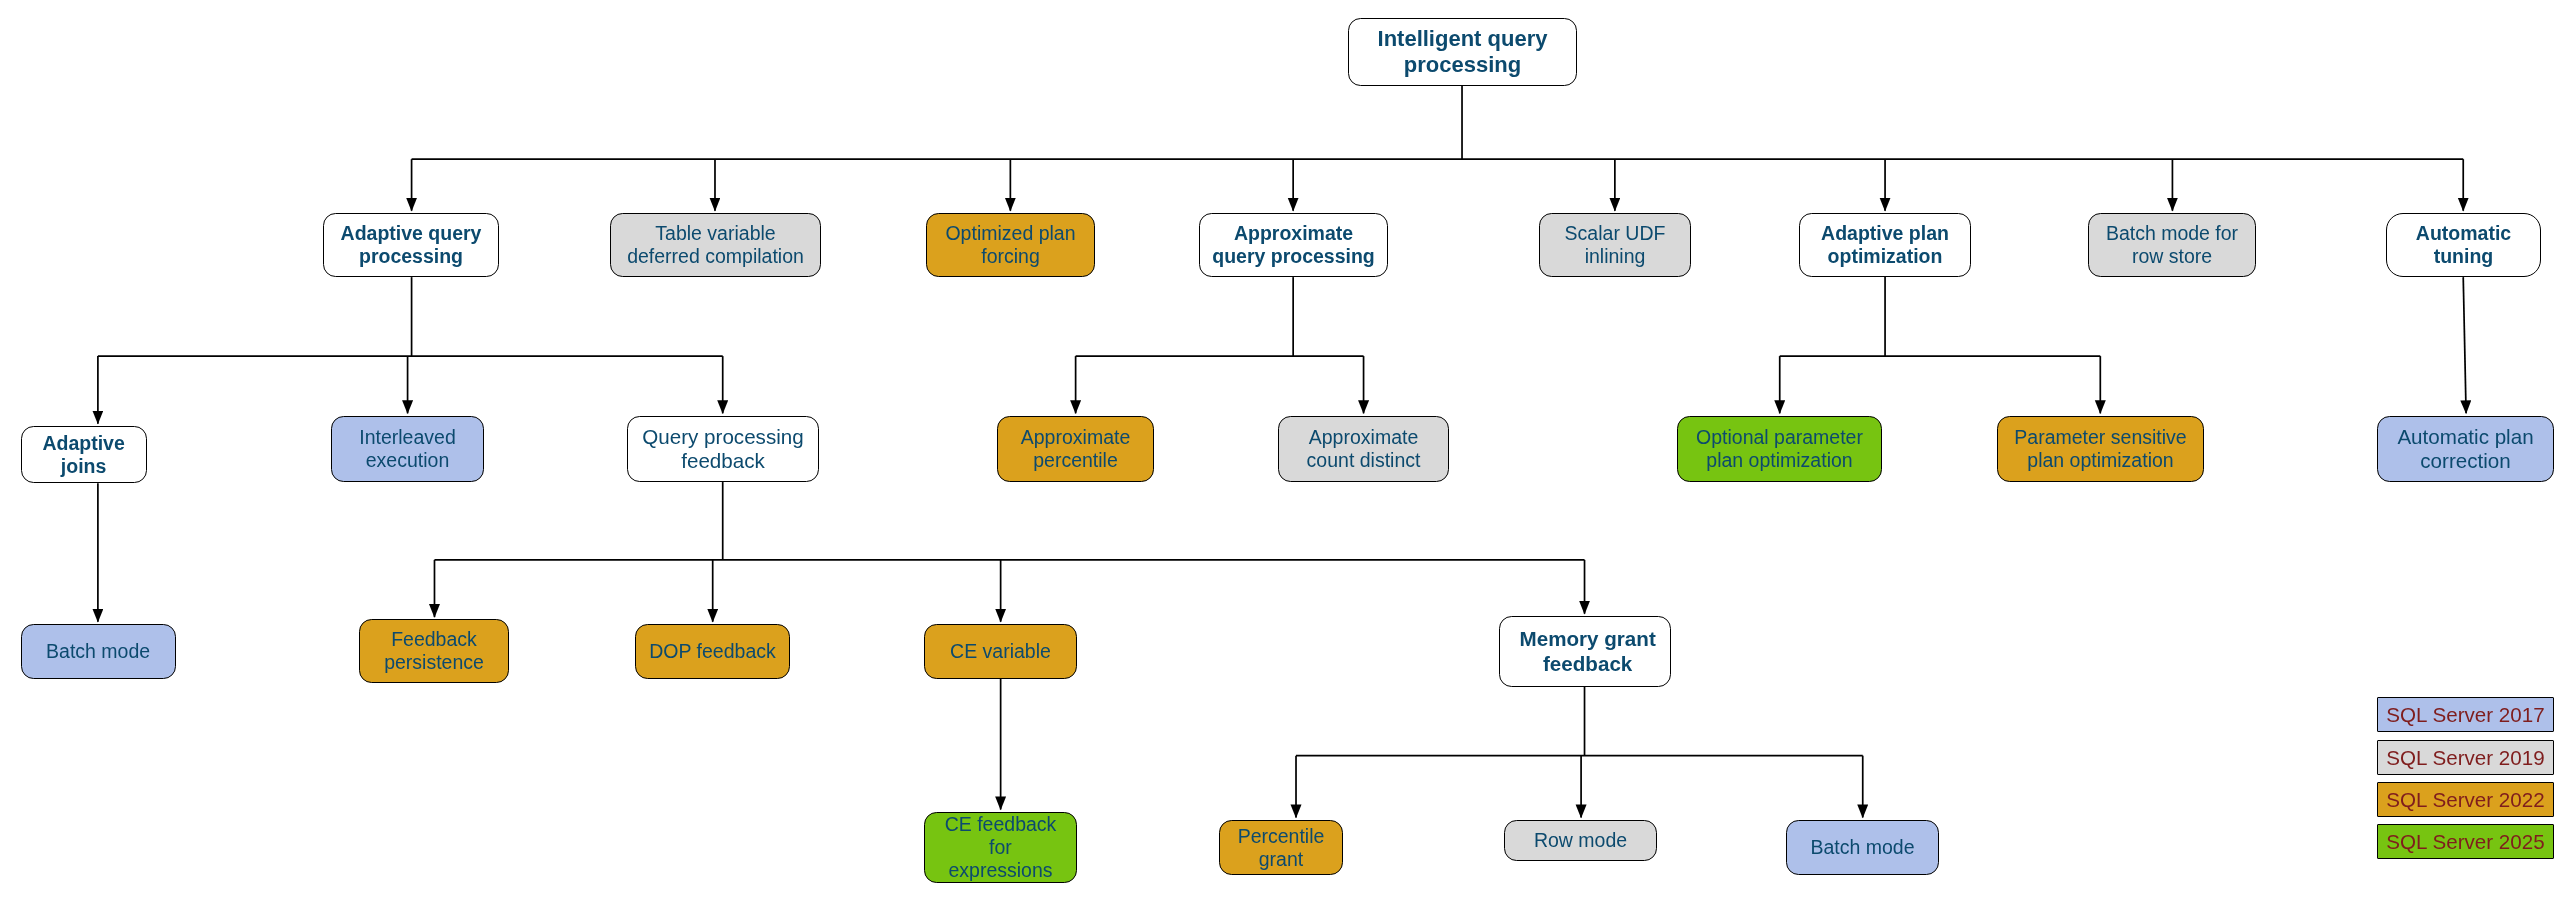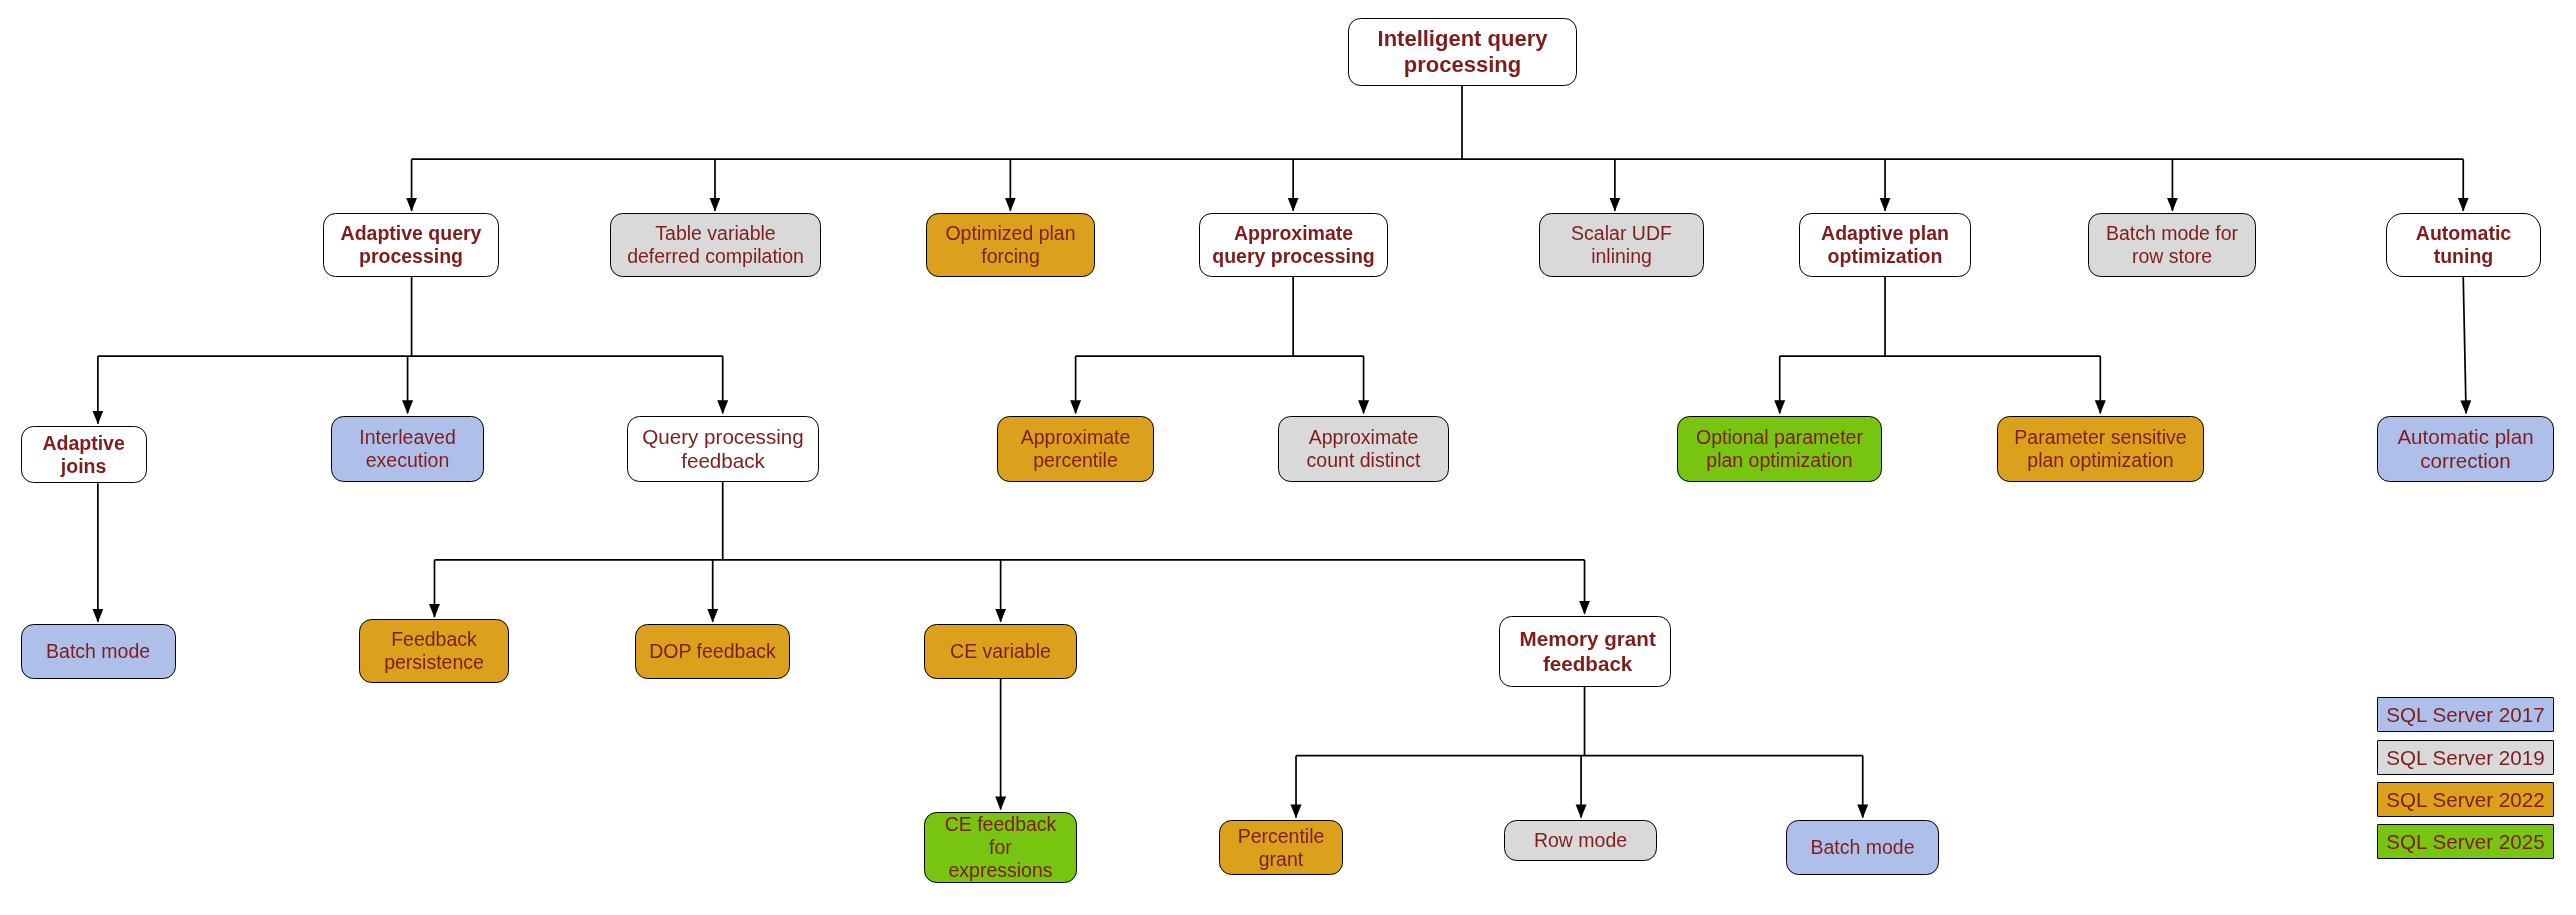--- a/index.html
+++ b/index.html
@@ -25,21 +25,21 @@
   }
   .node {
     position: absolute;
     box-sizing: border-box;
     border: 1.7px solid #000000;
     border-radius: 12.6px;
     display: flex;
     align-items: center;
     justify-content: center;
     text-align: center;
-    color: #7f1d1d;
+    color: #0c4a6e;
     line-height: 1.18;
     padding: 2.3px 5.7px;
     white-space: pre-line;
     background: #ffffff;
   }
   .fill-white  { background: #ffffff; }
   .fill-gray   { background: #d9d9d9; }
   .fill-amber  { background: #dba11d; }
   .fill-blue   { background: #aec0ea; }
   .fill-green  { background: #77c411; }
@@ -115,21 +115,21 @@
       <div class="node fill-white w-bold" style="left: 1348px; top: 18.3px; width: 229px; height: 68px; font-size: 22px;">Intelligent query
 processing</div>
       <div class="node fill-white w-bold" style="left: 323px; top: 213px; width: 176px; height: 64px; font-size: 19.5px;">Adaptive query
 processing</div>
       <div class="node fill-gray w-norm" style="left: 610px; top: 213px; width: 211px; height: 64px; font-size: 19.5px;">Table variable
 deferred compilation</div>
       <div class="node fill-amber w-norm" style="left: 926px; top: 213px; width: 169px; height: 64px; font-size: 19.5px;">Optimized plan
 forcing</div>
       <div class="node fill-white w-bold" style="left: 1199px; top: 213px; width: 189px; height: 64px; font-size: 19.5px;">Approximate
 query processing</div>
-      <div class="node fill-gray w-norm" style="left: 1539px; top: 213px; width: 165px; height: 64px; font-size: 19.5px;">Scalar UDF
+      <div class="node fill-gray w-norm" style="left: 1539px; top: 213px; width: 152px; height: 64px; font-size: 19.5px;">Scalar UDF
 inlining</div>
       <div class="node fill-white w-bold" style="left: 1799px; top: 213px; width: 172px; height: 64px; font-size: 19.5px;">Adaptive plan
 optimization</div>
       <div class="node fill-gray w-norm" style="left: 2088px; top: 213px; width: 168px; height: 64px; font-size: 19.5px;">Batch mode for
 row store</div>
       <div class="node fill-white w-bold" style="left: 2386px; top: 213px; width: 155px; height: 64px; font-size: 19.5px; border-radius: 17px;">Automatic
 tuning</div>
       <div class="node fill-white w-bold" style="left: 20.6px; top: 426px; width: 126px; height: 57px; font-size: 19.5px;">Adaptive joins</div>
       <div class="node fill-blue w-norm" style="left: 331px; top: 416px; width: 153px; height: 66px; font-size: 19.5px;">Interleaved
 execution</div>

